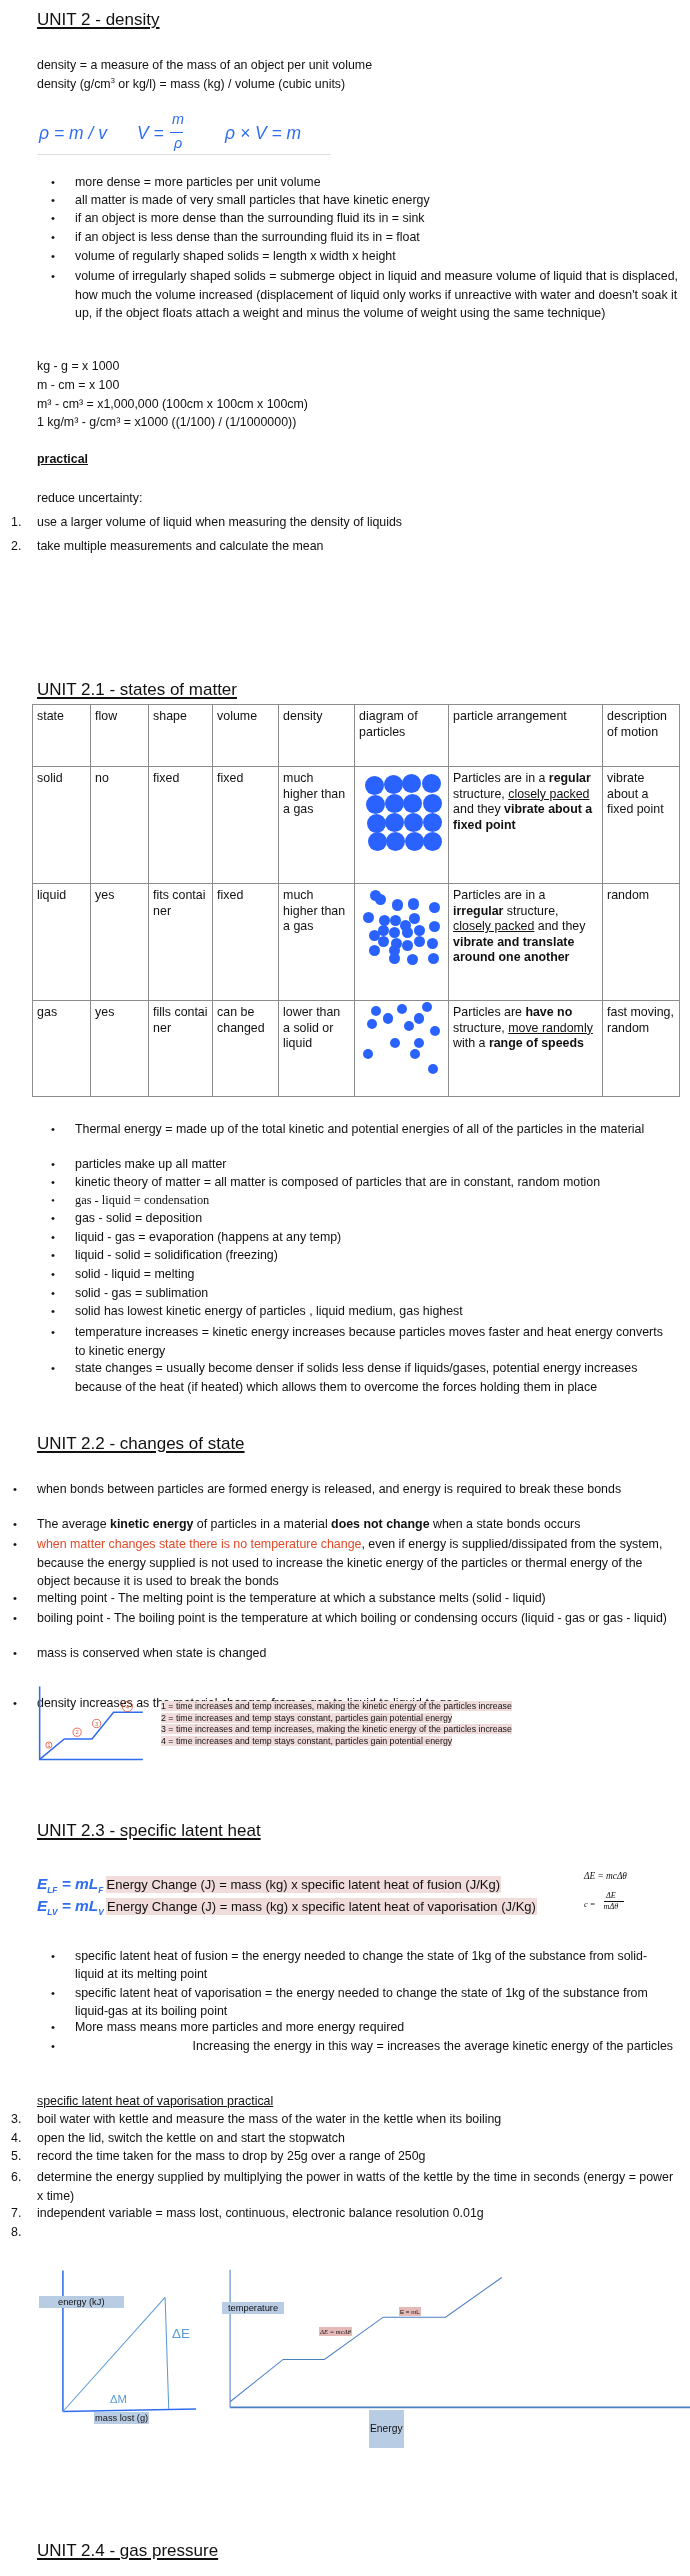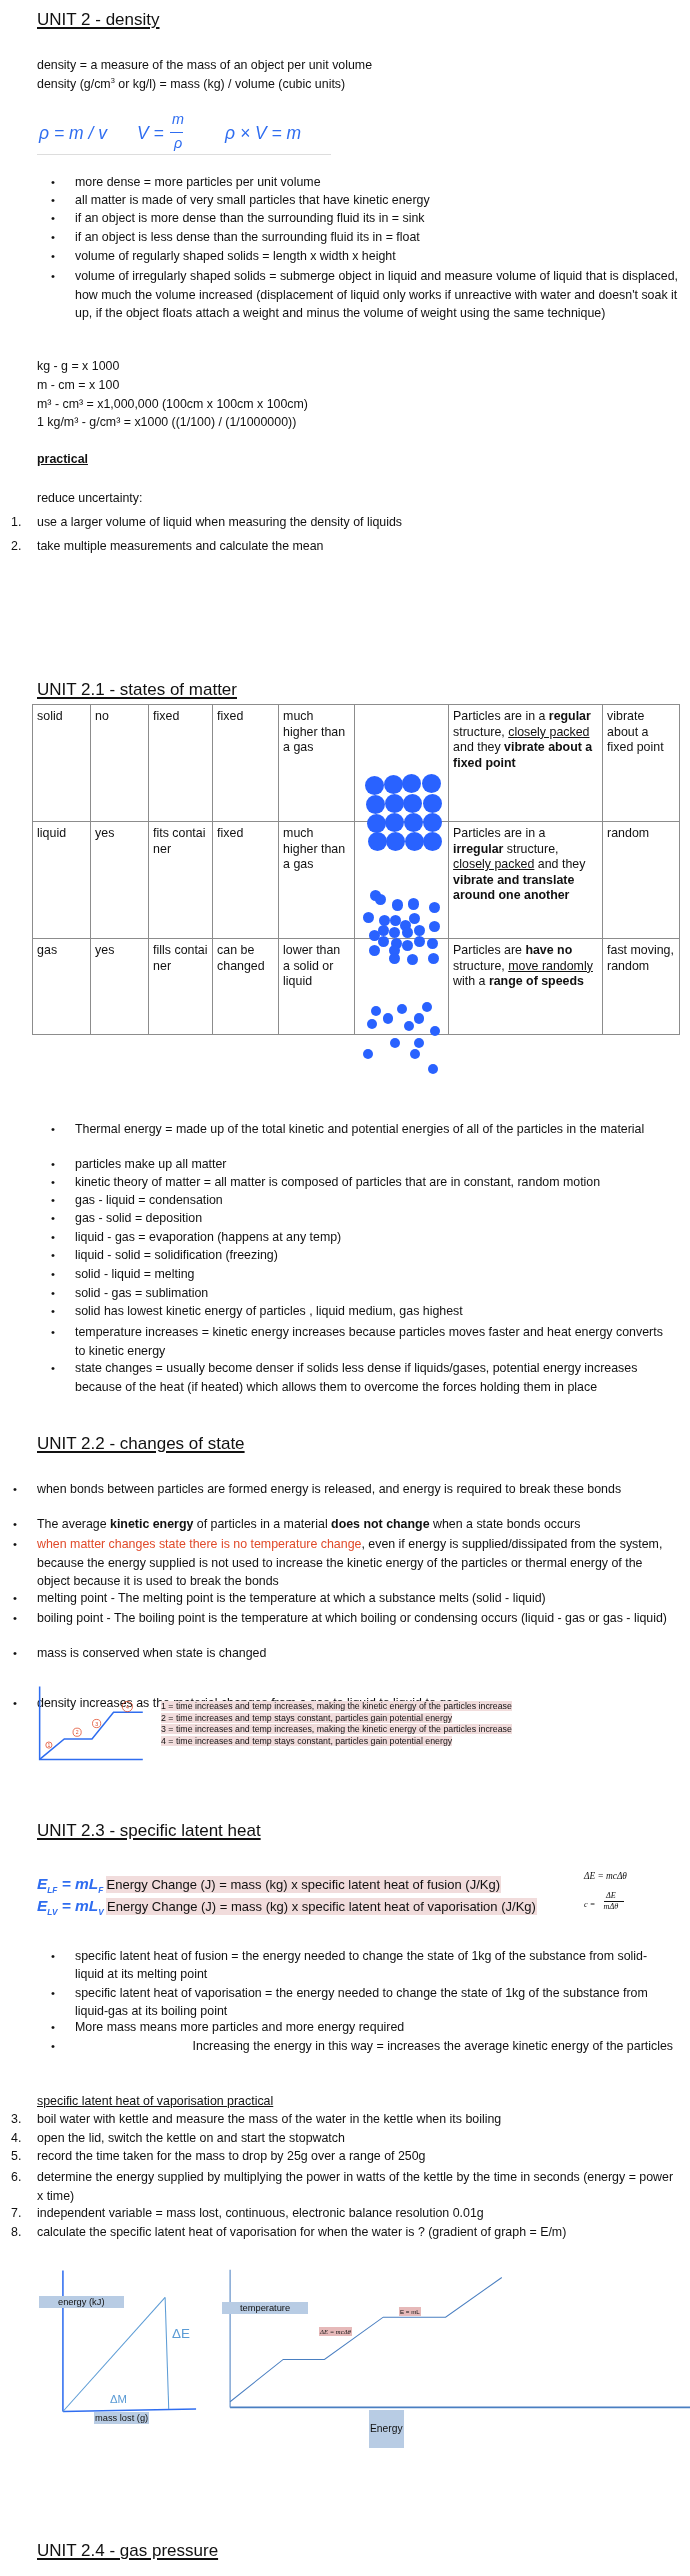--- a/index.html
+++ b/index.html
@@ -67,20 +67,30 @@
     <col style="width:58px">
       <col style="width:58px">
       <col style="width:64px">
       <col style="width:66px">
       <col style="width:76px">
       <col style="width:94px">
       <col style="width:154px">
       <col style="width:77px">
   </colgroup>
   <tbody>
+      <tr style="height:62px">
+    <td>state</td>
+    <td>flow</td>
+    <td>shape</td>
+    <td>volume</td>
+    <td>density</td>
+    <td>diagram of particles</td>
+    <td>particle arrangement</td>
+    <td style="word-break:break-all;">description of motion</td>
+  </tr>
   <tr style="height:117px">
     <td>solid</td>
     <td>no</td>
     <td>fixed</td>
     <td>fixed</td>
     <td>much higher than a gas</td>
     <td></td>
     <td><span>Particles are in a </span><b>regular</b><span> structure, </span><span class="u">closely packed</span><span> and they </span><b>vibrate about a fixed point</b></td>
     <td>vibrate about a fixed point</td>
   </tr>
@@ -167,21 +177,21 @@
   <div class="dot" style="left:35px;top:36px;width:10.3px;height:10.3px;"></div>
     <div class="dot" style="left:59px;top:36px;width:10.3px;height:10.3px;"></div>
   <div class="dot" style="left:7.7px;top:47px;width:10.3px;height:10.3px;"></div>
     <div class="dot" style="left:55px;top:47px;width:10.3px;height:10.3px;"></div>
   <div class="dot" style="left:73px;top:62px;width:10.3px;height:10.3px;"></div>
 </div>
 
 <div class="bul" style="left:75px;top:1120px;width:600px;line-height:18.5px;">Thermal energy = made up of the total kinetic and potential energies of all of the particles in the material</div>
 <div class="bul" style="left:75px;top:1157px;">particles make up all matter</div>
 <div class="bul" style="left:75px;top:1175px;">kinetic theory of matter = all matter is composed of particles that are in constant, random motion</div>
-<div class="bul" style="left:75px;top:1193px;">gas - liquid = condensation</div>
+<div class="bul" style="left:75px;top:1193px;font-family:Liberation Serif, serif;">gas - liquid = condensation</div>
 <div class="bul" style="left:75px;top:1211px;">gas - solid = deposition</div>
 <div class="bul" style="left:75px;top:1230px;">liquid - gas =  evaporation (happens at any temp)</div>
 <div class="bul" style="left:75px;top:1248px;">liquid - solid = solidification (freezing)</div>
 <div class="bul" style="left:75px;top:1267px;">solid - liquid = melting</div>
 <div class="bul" style="left:75px;top:1286px;">solid - gas  = sublimation</div>
 <div class="bul" style="left:75px;top:1304px;">solid has lowest kinetic energy of particles , liquid medium, gas highest</div>
 <div class="bul" style="left:75px;top:1323px;width:600px;line-height:18.5px;">temperature increases = kinetic energy increases because particles moves faster and heat energy converts to kinetic energy</div>
 <div class="bul" style="left:75px;top:1359px;width:600px;line-height:18.5px;">state changes = usually become denser if solids less dense if liquids/gases, potential energy increases because of the heat (if heated) which allows them to overcome the forces holding them in place</div>
 
 <div class="h" style="left:37px;top:1434px;">UNIT 2.2  - changes of state</div>
@@ -241,37 +251,37 @@
 <div class="bul" style="left:75px;top:1984px;width:598px;line-height:18px;">specific latent heat of vaporisation = the energy needed to change the state of 1kg of the substance from liquid-gas at its boiling point</div>
 <div class="bul" style="left:75px;top:2020px;width:598px;">More mass means more particles and more energy required</div>
 <div class="bul" style="left:75px;top:2039px;width:598px;text-align:right;">Increasing the energy in this way = increases the average kinetic energy of the particles</div>
 
 <div class="sub" style="left:37px;top:2094px;">specific latent heat of vaporisation practical</div>
 <div class="num" style="left:37px;top:2112px;width:639px;"><span class="n">3.</span><span>boil water with kettle and measure the mass of the water in the kettle when its boiling</span></div>
 <div class="num" style="left:37px;top:2131px;width:639px;"><span class="n">4.</span><span>open the lid, switch the kettle on and start the stopwatch</span></div>
 <div class="num" style="left:37px;top:2149px;width:639px;"><span class="n">5.</span><span>record the time taken for the mass to drop by 25g over a range of 250g</span></div>
 <div class="num" style="left:37px;top:2168px;width:639px;line-height:18.5px;"><span class="n">6.</span><span>determine the energy supplied by multiplying the power in watts of the kettle by the time in seconds (energy = power x time)</span></div>
 <div class="num" style="left:37px;top:2206px;width:639px;"><span class="n">7.</span><span>independent variable = mass lost, continuous, electronic balance resolution 0.01g</span></div>
-<div class="num" style="left:37px;top:2225px;width:639px;"><span class="n">8.</span><span>calculate the specific latent heat of vaporisation for when the water is ? (gradient of graph = E/m)</span></div>
+<div class="num" style="left:37px;top:2225px;width:639px;"><span class="n">8.</span></div>
 
 <svg class="abs" style="left:52px;top:2267px;" width="155" height="160" viewBox="0 0 300 310">
   <line x1="21" y1="7" x2="21" y2="280" stroke="#2f6df0" stroke-width="3"></line>
   <line x1="21" y1="280" x2="279" y2="275" stroke="#2f6df0" stroke-width="3"></line>
   <line x1="21" y1="280" x2="219" y2="59" stroke="#5b9bd5" stroke-width="2"></line>
   <line x1="219" y1="59" x2="226" y2="275" stroke="#5b9bd5" stroke-width="2"></line>
 </svg>
 <div class="abs lbl" style="left:39px;top:2296px;font-size:9.3px;line-height:12.4px;padding:0 19px;">energy (kJ)</div>
 <div class="abs lbl" style="left:94px;top:2412px;font-size:9.3px;line-height:12.4px;padding:0 1px;">mass lost (g)</div>
 <div class="abs" style="left:172px;top:2326px;font-size:13.4px;color:#5b9bd5;">ΔE</div>
 <div class="abs" style="left:110px;top:2393px;font-size:11.3px;color:#5b9bd5;">ΔM</div>
 
 <svg class="abs" style="left:227px;top:2267px;" width="464" height="155" viewBox="0 0 900 300">
   <line x1="6" y1="5" x2="6" y2="272" stroke="#4a7fc1" stroke-width="2"></line>
   <line x1="6" y1="272" x2="900" y2="272" stroke="#4a7fc1" stroke-width="3"></line>
   <polyline points="6,261 109,179 189,179 303,97 424,97 533,20" fill="none" stroke="#4a7fc1" stroke-width="2"></polyline>
 </svg>
-<div class="abs lbl" style="left:222px;top:2302px;font-size:9.3px;line-height:12.4px;padding:0 18px;">temperature</div>
+<div class="abs lbl" style="left:222px;top:2302px;font-size:9.3px;line-height:12.4px;padding:0 6px;">temperature</div>
 <div class="abs lbl" style="left:369px;top:2410px;font-size:10.3px;line-height:14.4px;padding:12px 1px;">Energy</div>
 <div class="abs hl2 mathf" style="left:319px;top:2327px;font-size:6.7px;line-height:9.3px;padding:0 1px;">ΔE = mcΔθ</div>
 <div class="abs hl2" style="left:399px;top:2307px;font-size:6.2px;line-height:9.3px;padding:0 1px;">E = mL</div>
 
 <div class="h" style="left:37px;top:2541px;">UNIT 2.4 - gas pressure</div>
 
 
 </body></html>

